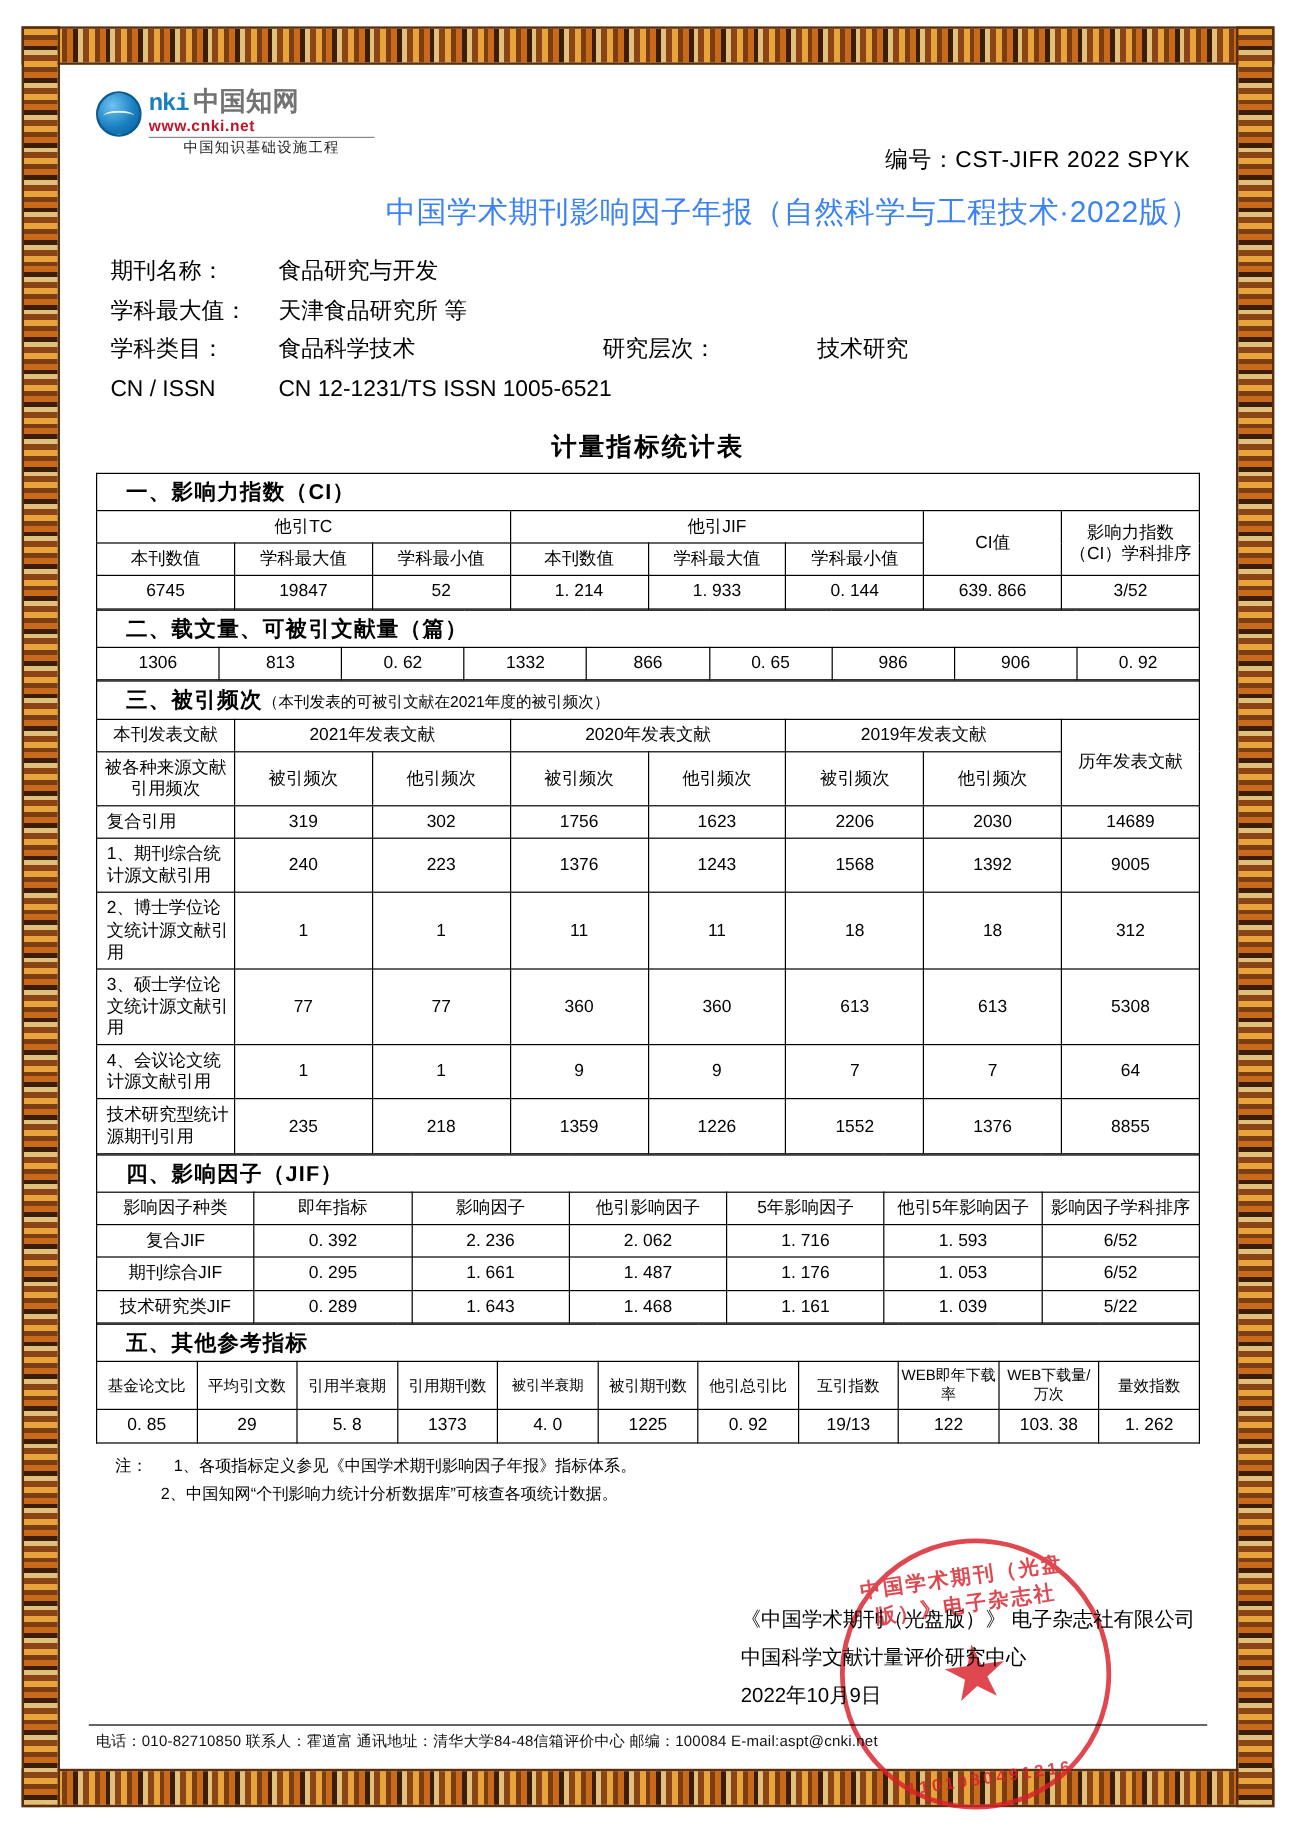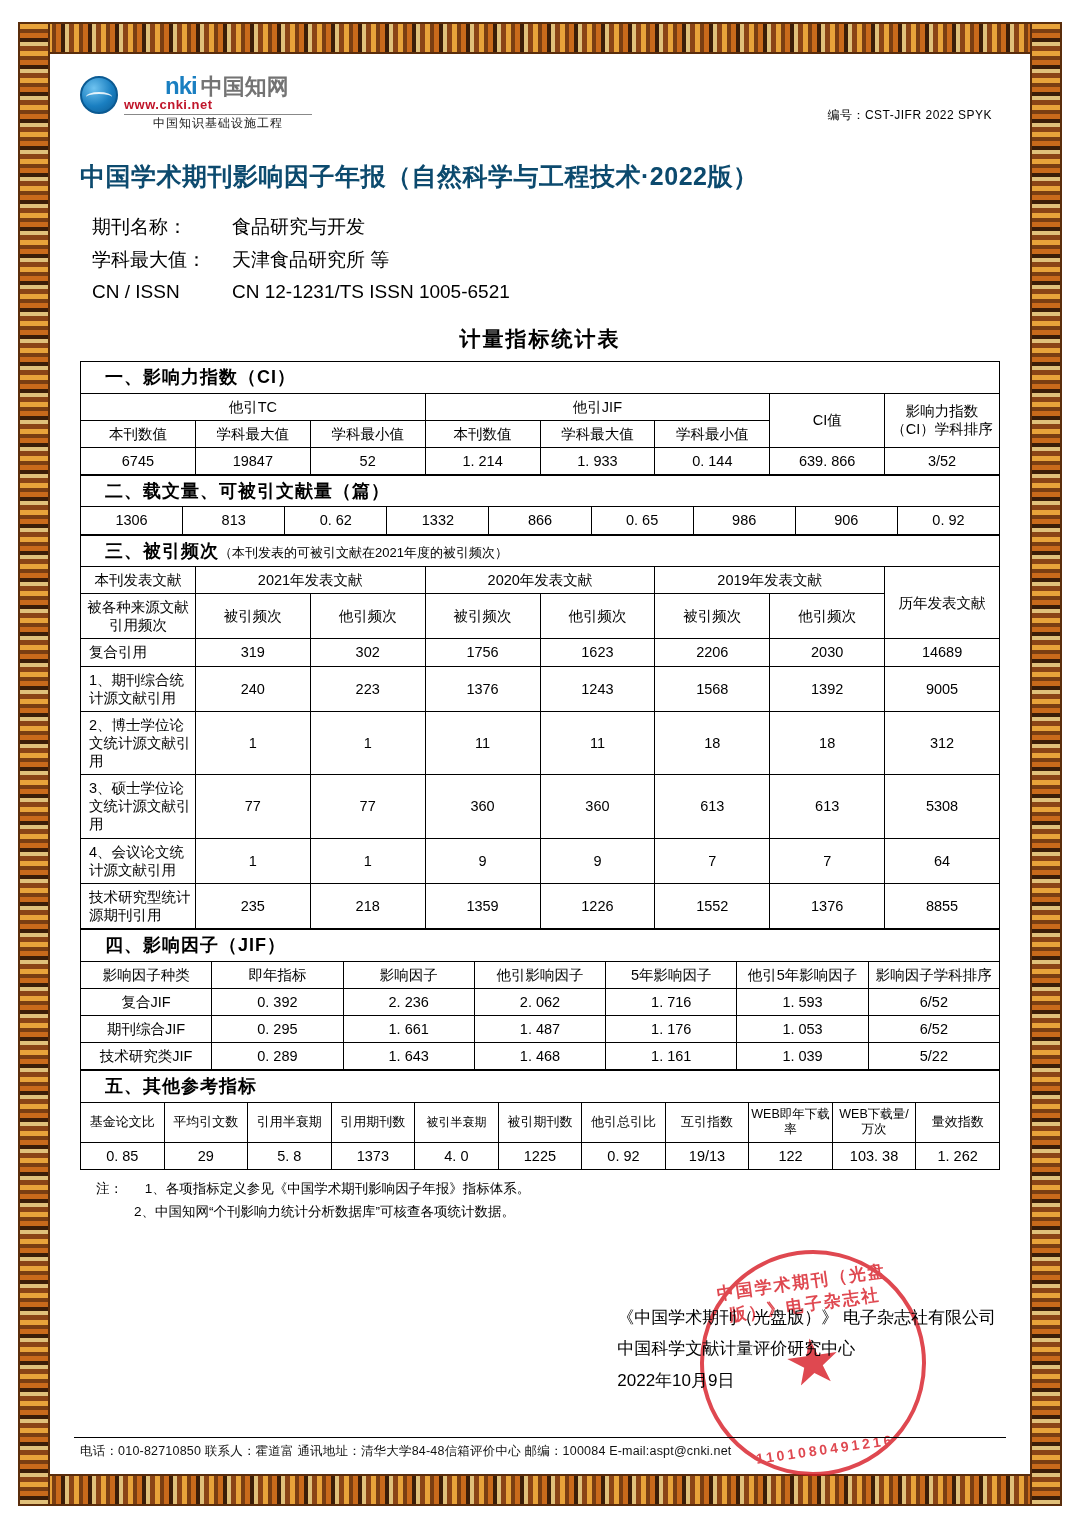--- a/index.html
+++ b/index.html
@@ -83,46 +83,45 @@
     margin-top: 2px;
   }
   .logo-globe::after {
     content: "";
     position: absolute; left: 4px; top: 14px; width: 26px; height: 8px;
     border-top: 2px solid rgba(255,255,255,.85);
     border-radius: 50%;
   }
   .logo-text-wrap { line-height: 1; }
   .logo-cnki {
-    font-size: 24px; font-weight: bold; letter-spacing: -1px;
+    font-size: 20px; font-weight: bold; letter-spacing: -1px;
     color: #1a7fc1;
-    font-family: Liberation Sans, sans-serif;
-    margin-left: 41px;
+    font-family: Liberation Mono, monospace;
   }
   .logo-cn {
     font-size: 22px; font-weight: bold; color: #737373; margin-left: 4px;
   }
   .logo-url {
     font-size: 13px; font-weight: bold; color: #c0152a; letter-spacing: .5px;
   }
   .logo-sub {
     font-size: 12px; color: #222; letter-spacing: 1px; margin-top: 3px;
     border-top: 1px solid #888; padding-top: 2px; width: 188px; text-align: center;
   }
 
   .doc-no {
-    position: absolute; right: 8px; top: 33px;
-    font-size: 12px; letter-spacing: .5px;
+    position: absolute; right: 8px; top: 46px;
+    font-size: 19px; letter-spacing: .5px;
   }
 
   .main-title {
-    text-align: left;
-    color: #0c4a6e;
+    text-align: right;
+    color: #3b82f6;
     font-size: 25px;
-    font-weight: bold;
+    font-weight: normal;
     margin: 14px 0 18px 0;
     letter-spacing: .5px;
   }
 
   
   .meta { font-size: 19px; line-height: 1.72; margin-left: 12px; }
   .meta-row { display: flex; }
   .meta-label { width: 140px; flex: none; }
   .meta-val { }
   .meta-val2 { margin-left: 84px; }
@@ -245,20 +244,26 @@
   <div class="main-title">中国学术期刊影响因子年报（自然科学与工程技术·2022版）</div>
 
   <div class="meta">
     <div class="meta-row">
       <span class="meta-label">期刊名称：</span>
       <span class="meta-val">食品研究与开发</span>
     </div>
     <div class="meta-row">
       <span class="meta-label">学科最大值：</span>
       <span class="meta-val">天津食品研究所 等</span>
+    </div>
+    <div class="meta-row">
+      <span class="meta-label">学科类目：</span>
+      <span class="meta-val" style="width:270px;flex:none;">食品科学技术</span>
+      <span class="meta-label2">研究层次：</span>
+      <span class="meta-val2">技术研究</span>
     </div>
     <div class="meta-row">
       <span class="meta-label">CN / ISSN</span>
       <span class="meta-val">CN 12-1231/TS  ISSN 1005-6521</span>
     </div>
   </div>
 
   <div class="sec-title">计量指标统计表</div>
 
   <table>

